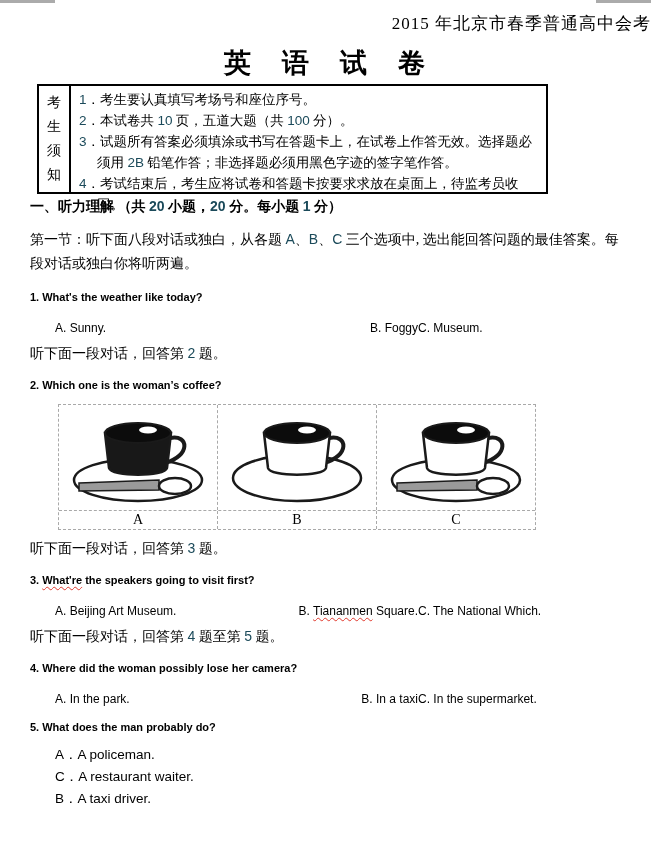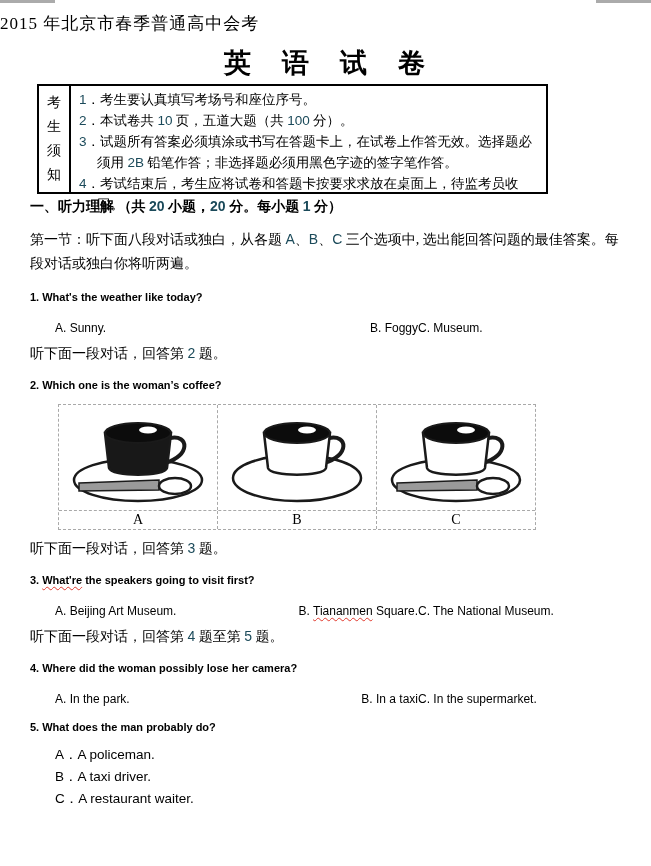--- a/index.html
+++ b/index.html
@@ -2,21 +2,21 @@
 <html style="--number-text: #1b4a5a; --spellcheck-underline: #e0392e; --table-border: #a9a9a9;"><head>
 <meta charset="utf-8">
 <style>
   html,body{margin:0;padding:0;background:#fff;}
   .page{position:relative;width:651px;height:866px;background:#fff;overflow:hidden;
         font-family:"Liberation Serif","DejaVu Serif",serif;color:#000;}
   .strip{position:absolute;top:0;height:3px;background:#ababab;}
   .strip.left{left:0;width:55px;}
   .strip.right{right:0;width:55px;}
 
-  .exam-title{margin-top:12px;text-align:left;font-size:17px;font-weight:500;letter-spacing:1px;}
+  .exam-title{margin-top:12px;text-align:right;font-size:17px;font-weight:500;letter-spacing:1px;}
   .paper-title{margin-top:10px;text-align:center;font-size:27px;font-weight:700;letter-spacing:2px;}
 
   .notice-box{position:absolute;left:37px;top:84px;width:507px;height:106px;
               border:2px solid #000;display:flex;}
   .notice-side{width:30px;border-right:2px solid #000;display:flex;flex-direction:column;
                justify-content:space-between;align-items:center;padding:8px 0;font-size:14px;}
   .notice-items{flex:1;padding:3px 8px 0 8px;}
   .notice-item{font-size:13.5px;line-height:21px;padding-left:18px;text-indent:-18px;}
 
   .content{position:absolute;left:30px;top:192px;width:597px;}
@@ -133,31 +133,31 @@
         <div class="coffee-label">B</div>
         <div class="coffee-label">C</div>
       </div>
     </div>
 
     <div class="cn prompt"><span>听下面一段对话，回答第 </span><span class="num">3</span><span> 题。</span></div>
     <div class="q"><span>3. </span><span class="sp">What're</span><span> the speakers going to visit first?</span></div>
     <div class="opts-row">
       <div class="c1"><span>A. Beijing Art Museum.</span></div>
       <div class="c2"><span>B. </span><span class="sp">Tiananmen</span><span> Square.</span></div>
-      <div class="c3"><span>C. The National Museum.</span></div>
+      <div class="c3"><span>C. The National Which.</span></div>
     </div>
 
     <div class="cn prompt"><span>听下面一段对话，回答第 </span><span class="num">4</span><span> 题至第 </span><span class="num">5</span><span> 题。</span></div>
     <div class="q"><span>4. Where did the woman possibly lose her camera?</span></div>
     <div class="opts-row">
       <div class="c1"><span>A. In the park.</span></div>
       <div class="c2"><span>B. In a taxi</span></div>
       <div class="c3"><span>C. In the supermarket.</span></div>
     </div>
 
     <div class="q"><span>5. What does the man probably do?</span></div>
     <div class="opts-v">
       <div class="opt-v"><span>A．A policeman.</span></div>
+      <div class="opt-v"><span>C．A restaurant waiter.</span></div>
       <div class="opt-v"><span>B．A taxi driver.</span></div>
-      <div class="opt-v"><span>C．A restaurant waiter.</span></div>
     </div>
   </div>
 </div>
 
 </body></html>

